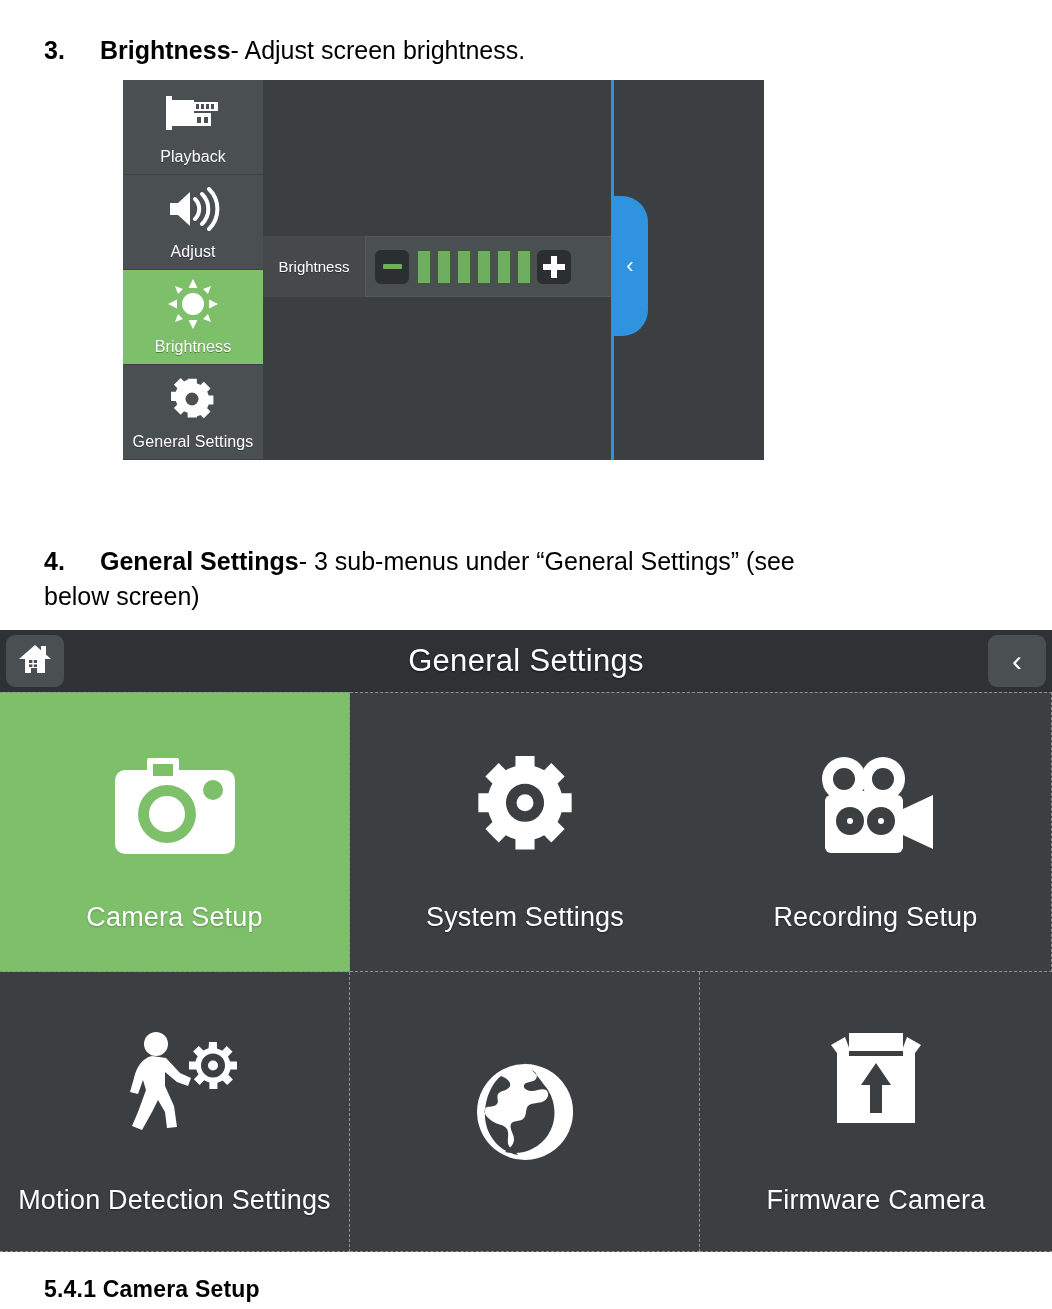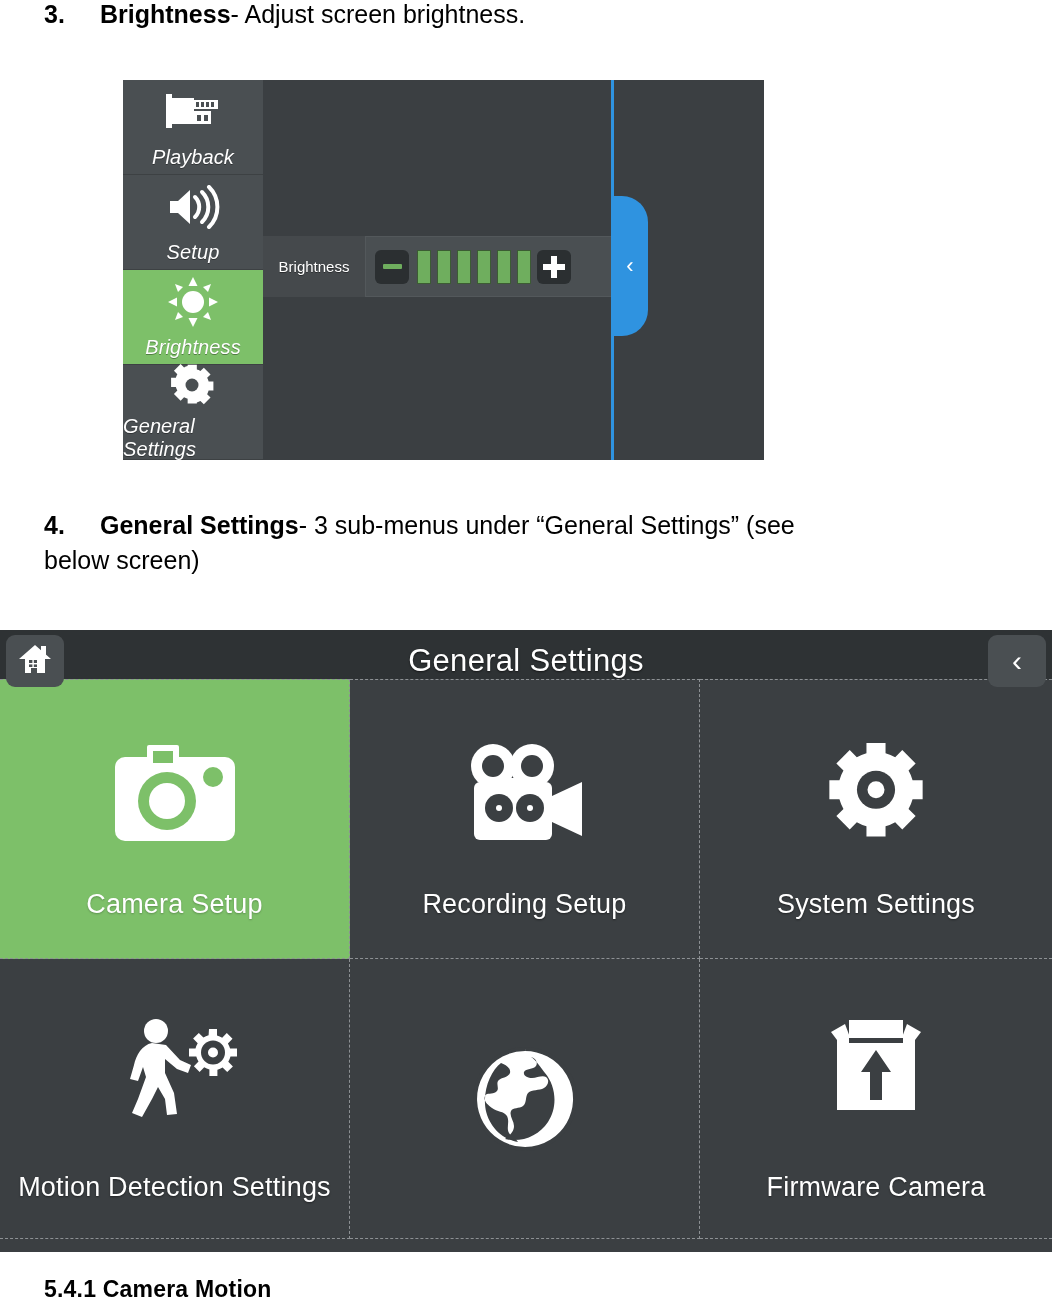--- a/index.html
+++ b/index.html
@@ -6,20 +6,21 @@
   body{
     width:1052px;height:1309px;background:#ffffff;
     font-family:"Liberation Sans", sans-serif;
     color:#000;overflow:hidden;position:relative;
   }
 
   
   .doc-line{
     font-size:25px;line-height:1.0;color:#000;
     white-space:nowrap;
+    margin-top:36px;
   }
   .num{font-weight:bold;}
   .strong{font-weight:bold;}
 
   #step3{position:absolute;left:44px;top:2px;}
   #step3 .num{display:inline-block;width:56px;}
 
   #step4{position:absolute;left:44px;top:488px;width:990px;
          font-size:25px;line-height:74px;}
   #step4 .num{display:inline-block;width:56px;}
@@ -38,22 +39,22 @@
     background:#4a4f52;
   }
   .osd-item{
     position:relative;height:95px;width:140px;
     display:flex;flex-direction:column;align-items:center;justify-content:center;
     box-sizing:border-box;border-bottom:1px solid #3d4143;
     color:#ffffff;
   }
   .osd-item.sel{background:#7dc069;}
   .osd-item .ico{height:52px;display:flex;align-items:center;justify-content:center;}
-  .osd-item .lbl{font-size:20px;margin-top:8px;letter-spacing:.1px;
-                 text-shadow:0 1px 0 rgba(0,0,0,.35);font-style:italic;}
+  .osd-item .lbl{font-size:16px;margin-top:8px;letter-spacing:.1px;
+                 text-shadow:0 1px 0 rgba(0,0,0,.35);}
 
   
   .bright-row{
     position:absolute;left:140px;top:156px;width:352px;height:61px;
     display:flex;align-items:stretch;
   }
   .bright-label{
     width:102px;background:#45494c;
     display:flex;align-items:center;justify-content:center;
     color:#fff;font-size:15px;
@@ -103,21 +104,21 @@
   .hdr-btn{
     width:58px;height:52px;background:#4a4f52;border-radius:9px;
     display:flex;align-items:center;justify-content:center;
     flex:none;z-index:2;
   }
   .hdr-btn.left{margin-left:6px;}
   .hdr-btn.right{margin-left:auto;margin-right:6px;}
   .hdr-btn .chev{color:#fff;font-size:30px;line-height:1;}
 
   .gs-grid{
-    position:absolute;left:0;top:49px;width:1052px;height:560px;
+    position:absolute;left:0;top:62px;width:1052px;height:560px;
     display:grid;grid-template-columns:350px 350px 352px;
     grid-template-rows:280px 280px;
   }
   .gs-cell{
     position:relative;box-sizing:border-box;
     display:flex;flex-direction:column;align-items:center;justify-content:center;
     background:#3b3f42;color:#fff;
     border-right:1px dashed #8d9194;border-bottom:1px dashed #8d9194;
     border-top:1px dashed #8d9194;
   }
@@ -160,21 +161,21 @@
 
     <div class="osd-item">
       <span class="ico">
         <svg width="58" height="44" viewBox="0 0 58 44">
           <path d="M6 16 h8 L26 5 v34 L14 28 H6 Z" fill="#fff"></path>
           <path d="M31 12 a14 14 0 0 1 0 20" stroke="#fff" stroke-width="4" fill="none" stroke-linecap="round"></path>
           <path d="M38 7 a21 21 0 0 1 0 30" stroke="#fff" stroke-width="4" fill="none" stroke-linecap="round"></path>
           <path d="M45 2 a28 28 0 0 1 0 40" stroke="#fff" stroke-width="4" fill="none" stroke-linecap="round"></path>
         </svg>
       </span>
-      <span class="lbl">Setup</span>
+      <span class="lbl">Adjust</span>
     </div>
 
     <div class="osd-item sel">
       <span class="ico">
         <svg width="50" height="50" viewBox="0 0 50 50">
           <circle cx="25" cy="25" r="11" fill="#fff"></circle>
           <g fill="#fff">
             <polygon points="25,0 29.5,9 20.5,9"></polygon>
             <polygon points="25,50 29.5,41 20.5,41"></polygon>
             <polygon points="0,25 9,20.5 9,29.5"></polygon>
@@ -261,50 +262,50 @@
           <rect x="2" y="14" width="120" height="84" rx="10" fill="#fff"></rect>
           <rect x="40" y="8" width="20" height="12" fill="#7dc069"></rect>
           <circle cx="54" cy="58" r="29" fill="#7dc069"></circle>
           <circle cx="54" cy="58" r="18" fill="#fff"></circle>
           <circle cx="100" cy="34" r="10" fill="#7dc069"></circle>
         </svg>
       </span>
       <span class="gs-lbl">Camera Setup</span>
     </div>
 
+    <div class="gs-cell c3">
+      <span class="gs-ico">
+        <svg width="106" height="106" viewBox="0 0 100 100">
+          <path fill="#fff" d="M41 2h18v9.5a39 39 0 0 1 9.1 3.8l6.7-6.7 12.6 12.6-6.7 6.7a39 39 0 0 1 3.8 9.1H94v18h-9.5a39 39 0 0 1-3.8 9.1l6.7 6.7-12.6 12.6-6.7-6.7a39 39 0 0 1-9.1 3.8V90H41v-9.5a39 39 0 0 1-9.1-3.8l-6.7 6.7L12.6 70.8l6.7-6.7A39 39 0 0 1 15.5 55H6V37h9.5a39 39 0 0 1 3.8-9.1L12.6 21.2 25.2 8.6l6.7 6.7A39 39 0 0 1 41 11.5Z"></path>
+          <circle cx="50" cy="46" r="18" fill="#3b3f42"></circle>
+          <circle cx="50" cy="46" r="8" fill="#fff"></circle>
+        </svg>
+      </span>
+      <span class="gs-lbl">System Settings</span>
+    </div>
+
     <div class="gs-cell">
       <span class="gs-ico">
         <svg width="130" height="104" viewBox="0 0 130 104">
           <circle cx="33" cy="24" r="22" fill="#fff"></circle>
           <circle cx="33" cy="24" r="11" fill="#3b3f42"></circle>
           <circle cx="72" cy="24" r="22" fill="#fff"></circle>
           <circle cx="72" cy="24" r="11" fill="#3b3f42"></circle>
           <rect x="26" y="36" width="53" height="10" fill="#fff"></rect>
           <rect x="14" y="40" width="78" height="58" rx="6" fill="#fff"></rect>
           <circle cx="39" cy="66" r="14" fill="#3b3f42"></circle>
           <circle cx="39" cy="66" r="3" fill="#fff"></circle>
           <circle cx="70" cy="66" r="14" fill="#3b3f42"></circle>
           <circle cx="70" cy="66" r="3" fill="#fff"></circle>
           <polygon points="92,54 122,40 122,94 92,80" fill="#fff"></polygon>
         </svg>
       </span>
       <span class="gs-lbl">Recording Setup</span>
     </div>
 
-    <div class="gs-cell c3">
-      <span class="gs-ico">
-        <svg width="106" height="106" viewBox="0 0 100 100">
-          <path fill="#fff" d="M41 2h18v9.5a39 39 0 0 1 9.1 3.8l6.7-6.7 12.6 12.6-6.7 6.7a39 39 0 0 1 3.8 9.1H94v18h-9.5a39 39 0 0 1-3.8 9.1l6.7 6.7-12.6 12.6-6.7-6.7a39 39 0 0 1-9.1 3.8V90H41v-9.5a39 39 0 0 1-9.1-3.8l-6.7 6.7L12.6 70.8l6.7-6.7A39 39 0 0 1 15.5 55H6V37h9.5a39 39 0 0 1 3.8-9.1L12.6 21.2 25.2 8.6l6.7 6.7A39 39 0 0 1 41 11.5Z"></path>
-          <circle cx="50" cy="46" r="18" fill="#3b3f42"></circle>
-          <circle cx="50" cy="46" r="8" fill="#fff"></circle>
-        </svg>
-      </span>
-      <span class="gs-lbl">System Settings</span>
-    </div>
-
     <div class="gs-cell r2">
       <span class="gs-ico">
         <svg width="134" height="108" viewBox="0 0 134 108">
           <circle cx="48" cy="16" r="12" fill="#fff"></circle>
           <path d="M44 28 C34 30 28 40 26 50 L22 64 L30 66 L35 52 L38 62 L30 84 L24 98 L34 102 L44 84 L50 72 L57 84 L59 100 L69 99 L66 78 L57 58 L57 44 L69 54 L80 58 L83 50 L72 45 L58 30 Z" fill="#fff"></path>
           <path fill="#fff" d="M101 14h8v6.5a22 22 0 0 1 5.2 2.2l4.6-4.6 5.7 5.7-4.6 4.6a22 22 0 0 1 2.2 5.2H129v8h-6.5a22 22 0 0 1-2.2 5.2l4.6 4.6-5.7 5.7-4.6-4.6a22 22 0 0 1-5.2 2.2V61h-8v-6.5a22 22 0 0 1-5.2-2.2l-4.6 4.6-5.7-5.7 4.6-4.6a22 22 0 0 1-2.2-5.2H81v-8h6.5a22 22 0 0 1 2.2-5.2l-4.6-4.6 5.7-5.7 4.6 4.6a22 22 0 0 1 5.2-2.2Z"></path>
           <circle cx="105" cy="37.5" r="12" fill="#3b3f42"></circle>
           <circle cx="105" cy="37.5" r="5" fill="#fff"></circle>
         </svg>
       </span>
@@ -331,13 +332,13 @@
           <rect x="28" y="6" width="54" height="18" fill="#fff"></rect>
           <rect x="28" y="24" width="54" height="5" fill="#3b3f42"></rect>
           <polygon points="55,36 70,58 61,58 61,86 49,86 49,58 40,58" fill="#3b3f42"></polygon>
         </svg>
       </span>
       <span class="gs-lbl">Firmware Camera</span>
     </div>
   </div>
 </div>
 
-<div id="section-title">5.4.1 Camera Motion</div>
+<div id="section-title">5.4.1 Camera Setup</div>
 
 </body></html>

